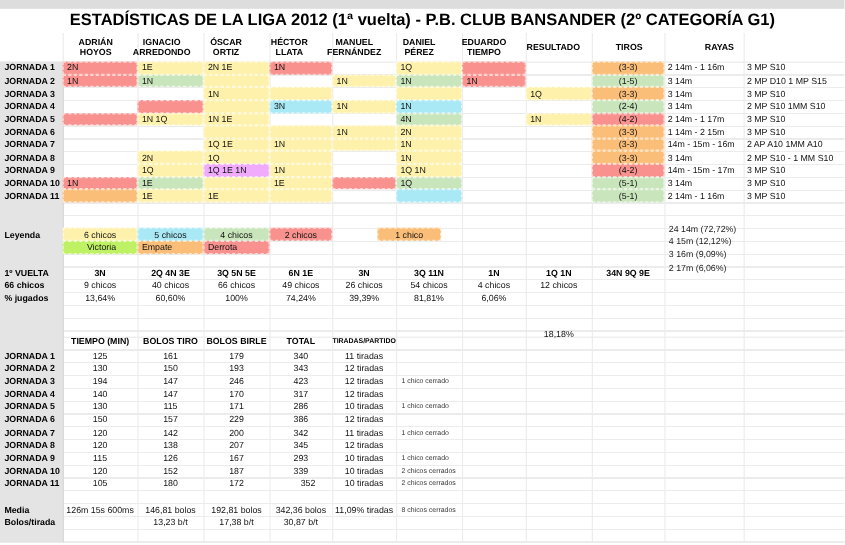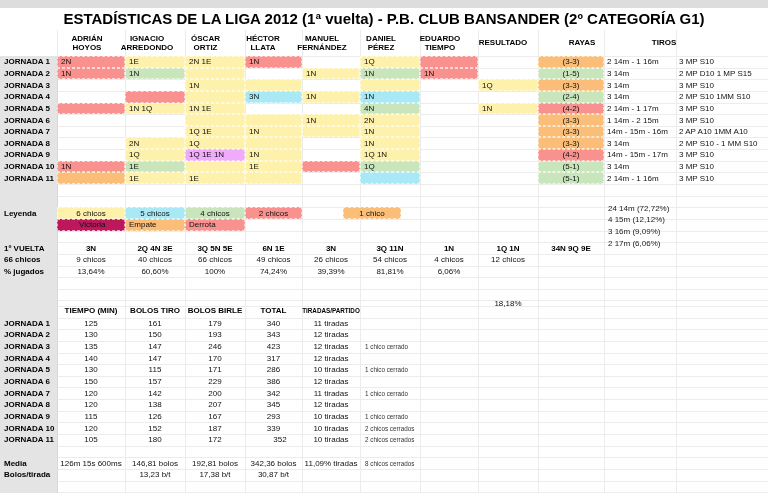--- a/index.html
+++ b/index.html
@@ -77,22 +77,22 @@
         </div>
         <div class="hc" style="width: 58px;">
           <div class="l">DANIEL</div>
           <div class="l">PÉREZ</div>
         </div>
         <div class="hc" style="width: 60px;">
           <div class="l">EDUARDO</div>
           <div class="l">TIEMPO</div>
         </div>
         <div class="hc" style="width: 66px;">RESULTADO</div>
+        <div class="hc" style="width: 72px;">TIROS</div>
         <div class="hc" style="width: 92px;">RAYAS</div>
-        <div class="hc" style="width: 72px;">TIROS</div>
       </div>
       <div class="row" style="top: 56px;">
         <div class="c lab" style="width: 57px;">JORNADA 1</div>
         <div class="c filled" style="width: 68px; background: rgb(249, 146, 142);">2N</div>
         <div class="c filled" style="width: 60px; background: rgb(253, 241, 171);">1E</div>
         <div class="c filled" style="width: 60px; background: rgb(253, 241, 171);">2N 1E</div>
         <div class="c filled" style="width: 57px; background: rgb(249, 146, 142);">1N</div>
         <div class="c" style="width: 58px;"></div>
         <div class="c filled" style="width: 60px; background: rgb(253, 241, 171);">1Q</div>
         <div class="c filled" style="width: 58px; background: rgb(249, 146, 142);"></div>
@@ -250,21 +250,21 @@
       <div class="row" style="top: 207.32px;">
         <div class="c lab" style="width: 57px;">Leyenda</div>
         <div class="c center filled" style="width: 68px; background: rgb(253, 241, 171);">6 chicos</div>
         <div class="c center filled" style="width: 60px; background: rgb(169, 233, 246);">5 chicos</div>
         <div class="c center filled" style="width: 60px; background: rgb(201, 229, 188);">4 chicos</div>
         <div class="c center filled" style="width: 57px; background: rgb(249, 146, 142);">2 chicos</div>
         <div class="c center filled" style="width: 58px; background: rgb(250, 190, 120); margin-left: 41px;">1 chico</div>
       </div>
       <div class="row" style="top: 218.96px;">
         <div class="c" style="width: 57px;"></div>
-        <div class="c filled" style="width: 68px; background: #be185d; padding-left: 21px;">Victoria</div>
+        <div class="c filled" style="width: 68px; background: #bef264; padding-left: 21px;">Victoria</div>
         <div class="c filled" style="width: 60px; background: rgb(250, 190, 120);">Empate</div>
         <div class="c filled" style="width: 60px; background: rgb(249, 146, 142);">Derrota</div>
       </div>
       <div class="row" style="top: 242.24px;">
         <div class="c lab" style="width: 57px;">1º VUELTA</div>
         <div class="c center bold" style="width: 68px;">3N</div>
         <div class="c center bold" style="width: 60px;">2Q 4N 3E</div>
         <div class="c center bold" style="width: 60px;">3Q 5N 5E</div>
         <div class="c center bold" style="width: 57px;">6N 1E</div>
         <div class="c center bold" style="width: 58px;">3N</div>
@@ -318,21 +318,21 @@
         <div class="c lab" style="width: 57px;">JORNADA 2</div>
         <div class="c center" style="width: 68px;">130</div>
         <div class="c center" style="width: 60px;">150</div>
         <div class="c center" style="width: 60px;">193</div>
         <div class="c center" style="width: 57px;">343</div>
         <div class="c center" style="width: 58px;">12 tiradas</div>
         <div class="c small" style="width: 118px;"></div>
       </div>
       <div class="row" style="top: 340.78px;">
         <div class="c lab" style="width: 57px;">JORNADA 3</div>
-        <div class="c center" style="width: 68px;">135</div>
+        <div class="c center" style="width: 68px;">194</div>
         <div class="c center" style="width: 60px;">147</div>
         <div class="c center" style="width: 60px;">246</div>
         <div class="c center" style="width: 57px;">423</div>
         <div class="c center" style="width: 58px;">12 tiradas</div>
         <div class="c small" style="width: 118px;">1 chico cerrado</div>
       </div>
       <div class="row" style="top: 352.42px;">
         <div class="c lab" style="width: 57px;">JORNADA 4</div>
         <div class="c center" style="width: 68px;">140</div>
         <div class="c center" style="width: 60px;">147</div>

